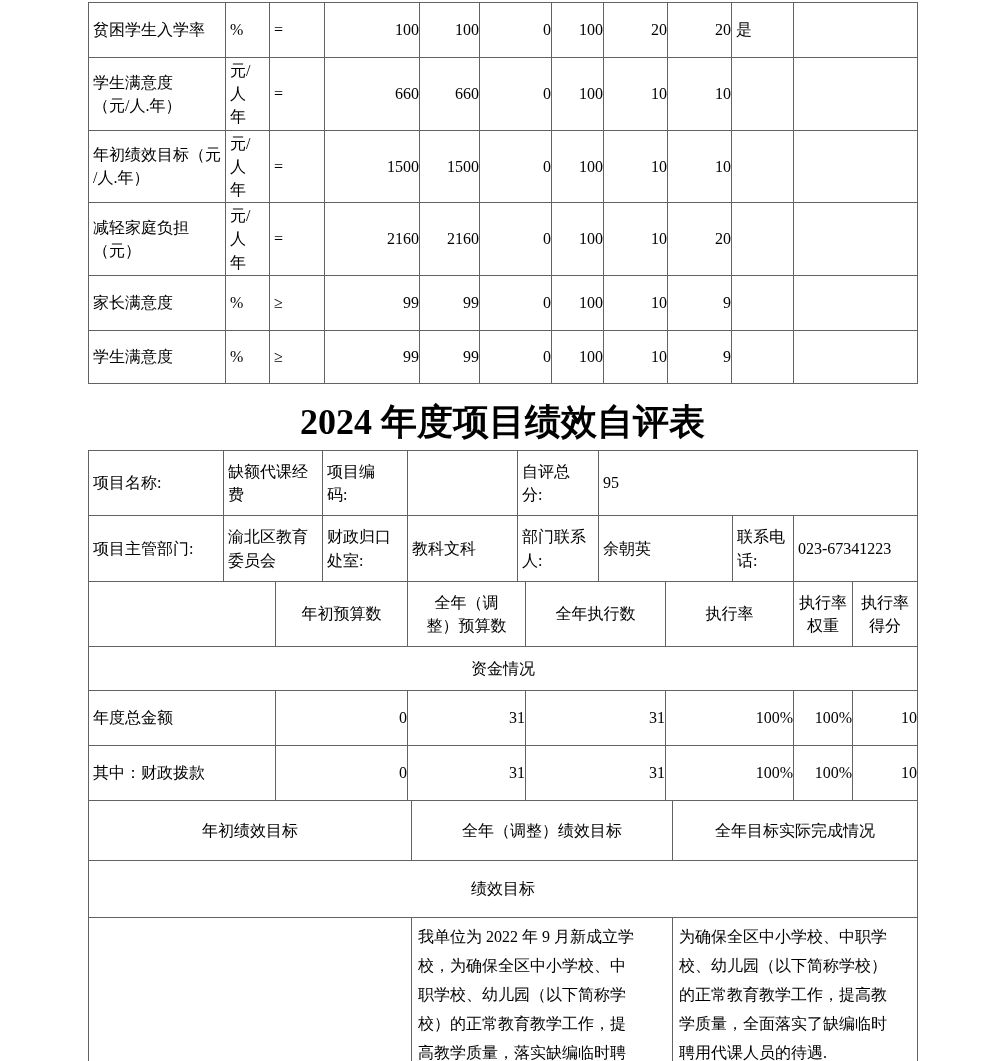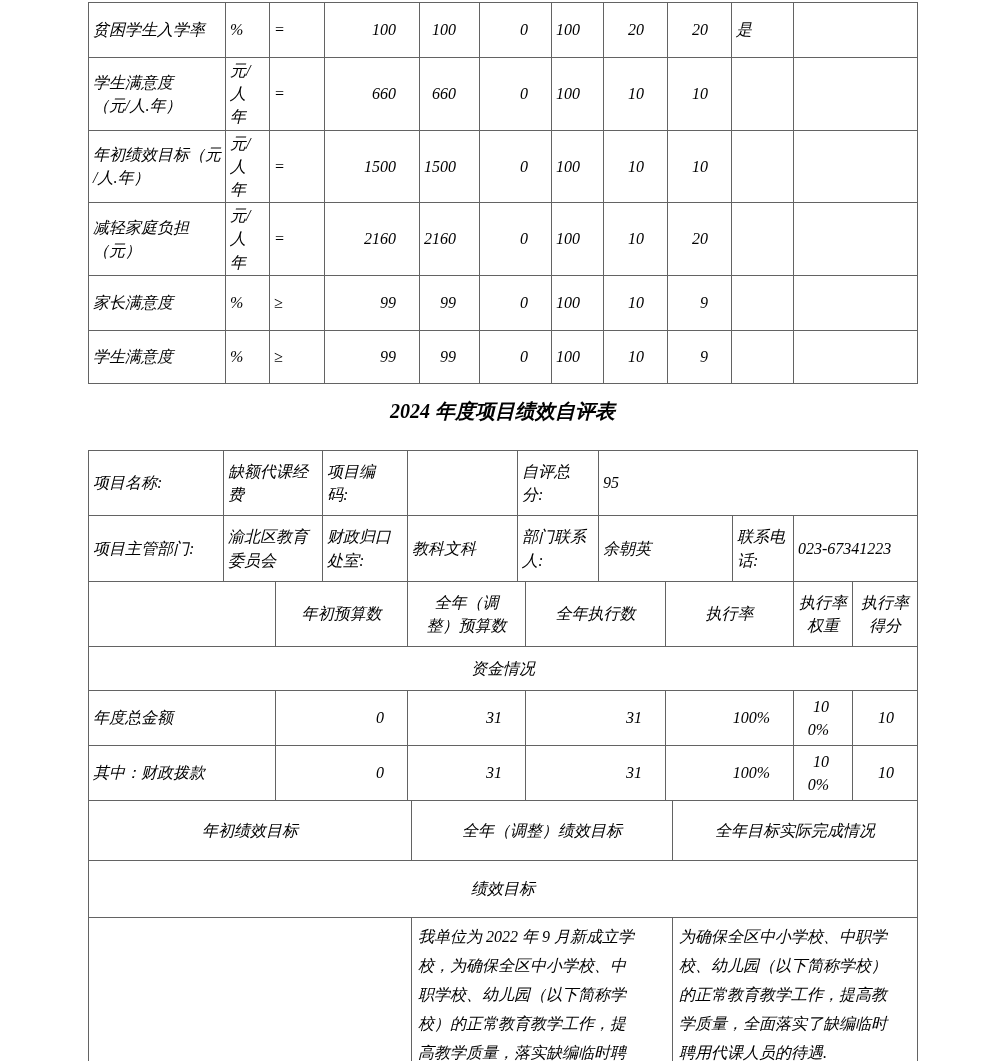--- a/index.html
+++ b/index.html
@@ -1,34 +1,33 @@
 <!DOCTYPE html>
 <html><head>
 <meta charset="utf-8">
 <style>
   html,body { margin:0; padding:0; background:#ffffff; }
   .page {
     position:relative; width:1000px; height:1061px; background:#ffffff;
     font-family:"Liberation Serif","DejaVu Serif",serif; color:#000;
     overflow:hidden;
-    font-style:italic;
   }
   table { border-collapse:collapse; table-layout:fixed; width:829px; background:#fff; }
   td {
     border:1px solid #636363; font-size:16px; line-height:1.45;
     padding:1px 4px; white-space:pre-line; vertical-align:middle;
     overflow:hidden; word-break:break-all;
   }
-  .num { text-align:right; padding-right:23px; }
+  .num { text-align:right; padding-right:0; }
   .ctr { text-align:center; }
   .topcell { vertical-align:top; padding:4px 6px; line-height:29px; }
   #t1 { position:absolute; left:88px; top:2px; }
   #doc-title {
     position:absolute; left:88px; top:398px; width:829px; text-align:center;
-    font-size:20px; font-weight:bold; margin:0;
+    font-size:36px; font-weight:bold; margin:0;
   }
   #t2 { position:absolute; left:88px; top:450px; }
   #t2 table + table { margin-top:-1px; }
 </style>
 </head>
 <body>
 
 <div class="page">
 
   <table id="t1">

